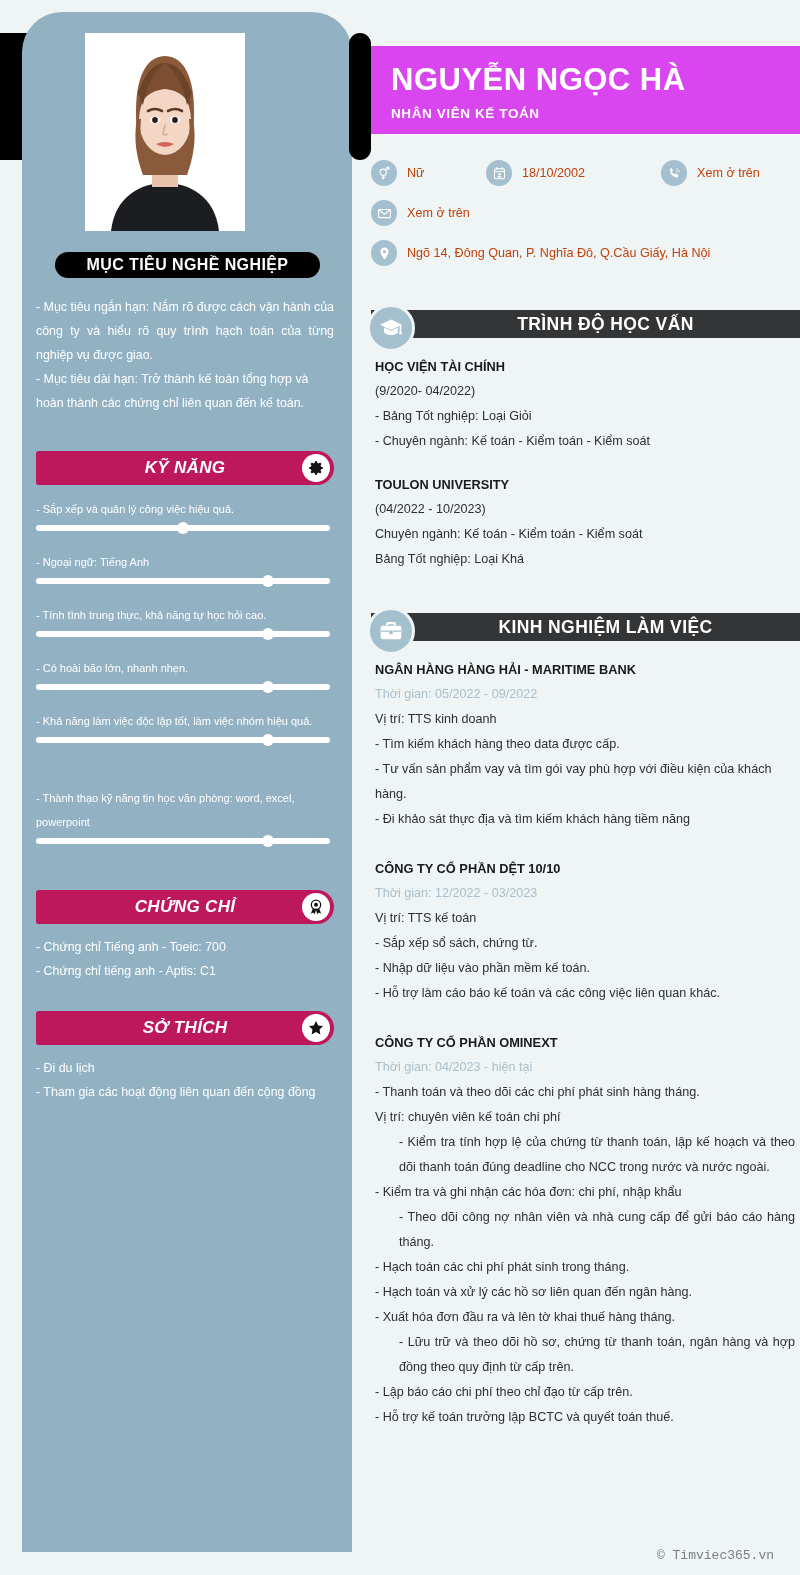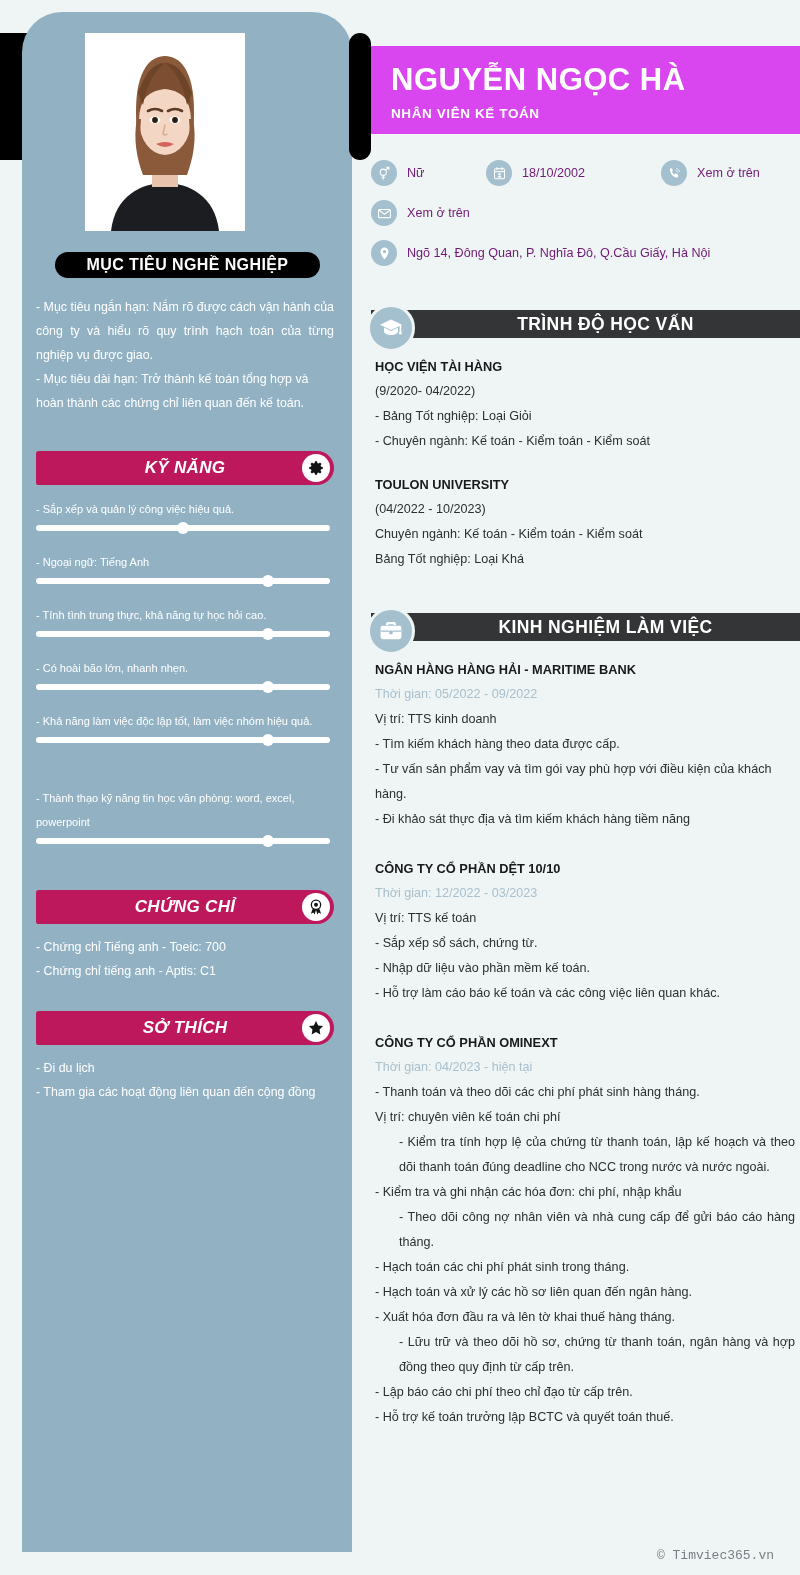--- a/index.html
+++ b/index.html
@@ -164,21 +164,21 @@
   .contact-row { display: flex; align-items: center; margin-bottom: 14px; }
   .contact-item { display: flex; align-items: center; }
   .c-icon {
     width: 26px; height: 26px;
     border-radius: 50%;
     background: #a4bfcd;
     display: flex; align-items: center; justify-content: center;
     flex: 0 0 auto;
   }
   .c-icon svg { width: 15px; height: 15px; display: block; }
-  .c-text { color: #701a75; font-size: 12.6px; margin-left: 10px; white-space: nowrap; }
+  .c-text { color: #c2410c; font-size: 12.6px; margin-left: 10px; white-space: nowrap; }
 
   
   .sec-head {
     position: absolute;
     left: 371px;
     width: 429px;
     height: 28px;
     background: #333536;
     z-index: 2;
     display: flex;
@@ -430,21 +430,21 @@
         <path fill="#fff" d="M5.6 11.6v3.6c0 1.9 2.9 3.3 6.4 3.3s6.4-1.4 6.4-3.3v-3.6L12 14.8z"></path>
         <path d="M20.7 9.6v6" stroke="#fff" stroke-width="1.5" stroke-linecap="round"></path>
         <circle cx="20.7" cy="16.6" r="1.4" fill="#fff"></circle>
       </svg>
     </span>
     <span class="sh-text">TRÌNH ĐỘ HỌC VẤN</span>
   </div>
 
   <div class="right-body" style="top:354px;">
     <div class="entry">
-      <div class="entry-title">HỌC VIỆN TÀI HÀNG</div>
+      <div class="entry-title">HỌC VIỆN TÀI CHÍNH</div>
       <div class="entry-line">(9/2020- 04/2022)</div>
       <div class="entry-line">- Bảng Tốt nghiệp: Loại Giỏi</div>
       <div class="entry-line">- Chuyên ngành: Kế toán - Kiểm toán - Kiểm soát</div>
     </div>
     <div class="entry">
       <div class="entry-title">TOULON UNIVERSITY</div>
       <div class="entry-line">(04/2022 - 10/2023)</div>
       <div class="entry-line">Chuyên ngành: Kế toán - Kiểm toán - Kiểm soát</div>
       <div class="entry-line">Bảng Tốt nghiệp: Loại Khá</div>
     </div>

